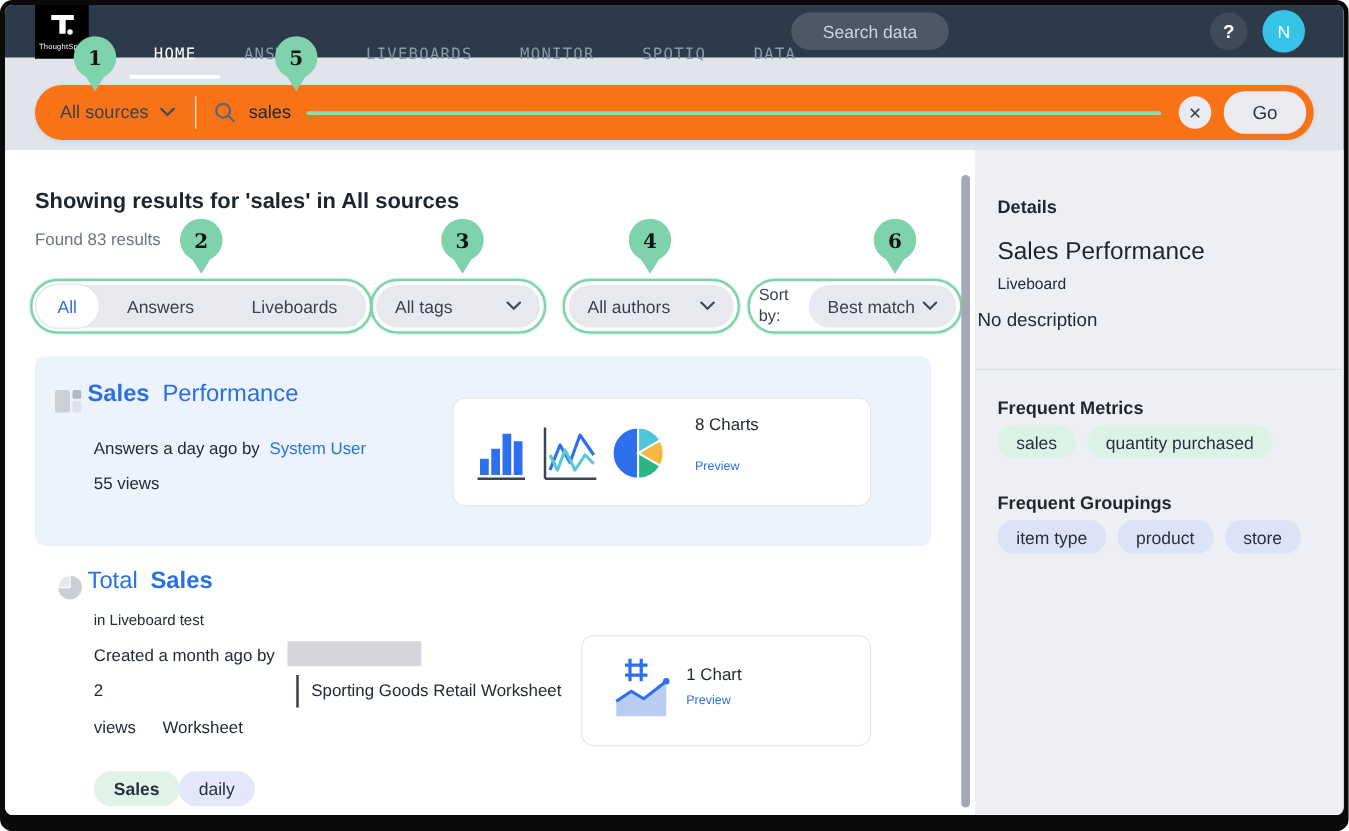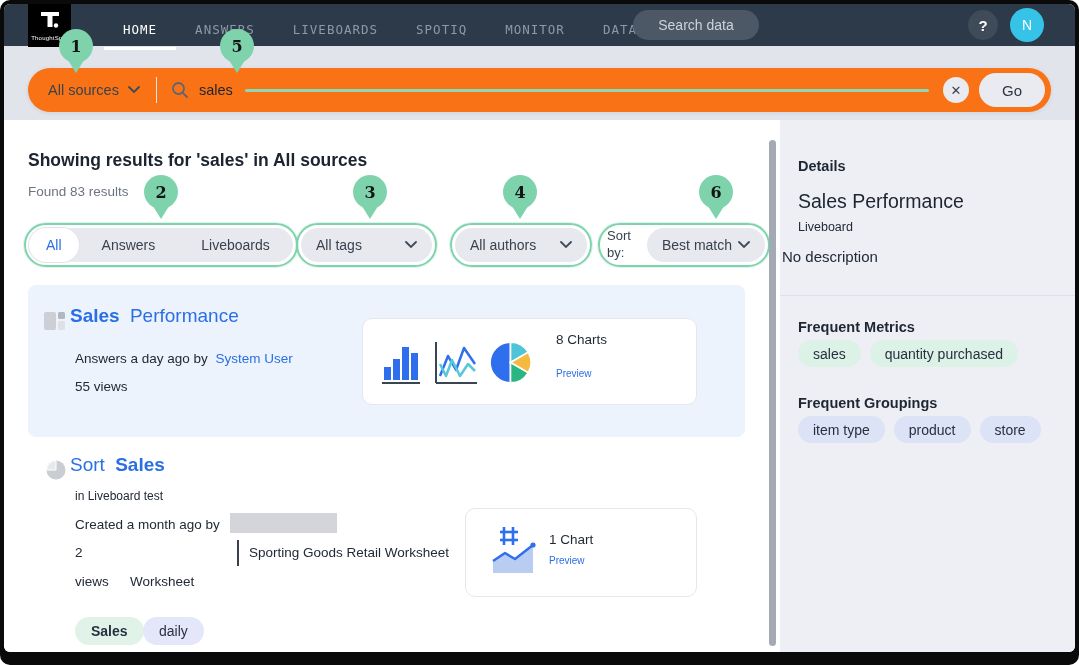--- a/index.html
+++ b/index.html
@@ -7,21 +7,21 @@
 
   .window { position: relative; width: 1079px; height: 665px; background: #0a0a0a; border-radius: 10px; overflow: hidden; }
   .inner  { position: absolute; left: 4px; top: 4px; width: 1071px; height: 648px; background: #e2e4ec; border-radius: 6px; overflow: hidden; }
   .abs { position: absolute; }
 
   
   .nav { position: absolute; left: 0; top: 0; width: 100%; height: 42px; background: #2d3a49; }
   .logo { position: absolute; left: 24px; top: 0; width: 43px; height: 43px; background: #000;
           display: flex; flex-direction: column; align-items: center; justify-content: center; gap: 2px; }
   .logo .brand-txt { color: #fff; font-size: 6px; letter-spacing: .2px; }
-  .nav-items { position: absolute; left: 100px; top: 4px; height: 42px; display: flex; }
+  .nav-items { position: absolute; left: 100px; top: 17px; height: 42px; display: flex; }
   .nav-item { height: 42px; display: flex; align-items: center; padding: 0 19px;
               font-family: "DejaVu Sans Mono", monospace; font-size: 12.5px; letter-spacing: 1px;
               color: #8d99a6; cursor: pointer; }
   .nav-item.active { color: #fff; border-bottom: 3px solid #fff; padding-top: 3px; }
   .nav-search { position: absolute; left: 629px; top: 6px; width: 126px; height: 30px; background: #4c5865;
                 border-radius: 15px; color: #ccd3da; font-size: 14px; display: flex; align-items: center; justify-content: center; }
   .nav-help { position: absolute; left: 964px; top: 6px; width: 30px; height: 30px; border-radius: 50%;
               background: #3f4b59; color: #fff; font-size: 15px; font-weight: bold; display: flex; align-items: center; justify-content: center; }
   .avatar { position: absolute; left: 1006px; top: 4px; width: 34px; height: 34px; border-radius: 50%;
             background: #35c4e7; color: #fff; font-size: 14px; display: flex; align-items: center; justify-content: center; }
@@ -112,22 +112,22 @@
           <rect x="3" y="1" width="18" height="4" fill="#fff"></rect>
           <rect x="9.5" y="5" width="5" height="11" fill="#fff"></rect>
           <circle cx="18" cy="14.5" r="2.2" fill="#fff"></circle>
         </svg>
         <span class="brand-txt">ThoughtSpot</span>
       </div>
       <div class="nav-items">
         <div class="nav-item active">HOME</div>
         <div class="nav-item">ANSWERS</div>
         <div class="nav-item">LIVEBOARDS</div>
+        <div class="nav-item">MONITOR</div>
         <div class="nav-item">SPOTIQ</div>
-        <div class="nav-item">MONITOR</div>
         <div class="nav-item">DATA</div>
       </div>
       <div class="nav-search">Search data</div>
       <div class="nav-help">?</div>
       <div class="avatar">N</div>
     </div>
 
     <div class="search-bar">
       <div class="src-sel">
         <span>All sources</span>
@@ -223,21 +223,21 @@
         <div class="pv-link" style="left:193px;top:49px;">Preview</div>
       </div>
     </div>
 
     <div class="card2">
       <svg class="abs" style="left:18px;top:10px;" width="20" height="20" viewBox="0 0 20 20">
         <circle cx="10" cy="10" r="9.5" fill="#c9cdd4"></circle>
         <path d="M10 10 L10 0.5 A9.5 9.5 0 0 0 0.5 10 Z" fill="#e6e8ec" stroke="#fff" stroke-width="1"></path>
       </svg>
       <div class="rtitle abs" style="left:42px;top:4px;">
-        <span>Sort</span>
+        <span>Total</span>
         <span class="b" style="margin-left:5px;">Sales</span>
       </div>
       <div class="abs" style="left:47px;top:39px;font-size:12px;color:#222a37;">in Liveboard test</div>
       <div class="meta abs" style="left:47px;top:67px;">Created a month ago by</div>
       <div class="redacted" style="left:202px;top:63px;"></div>
       <div class="meta abs" style="left:47px;top:95px;">2</div>
       <div class="vbar" style="left:209px;top:90px;"></div>
       <div class="meta abs" style="left:221px;top:95px;">Sporting Goods Retail Worksheet</div>
       <div class="meta abs" style="left:47px;top:124px;">views</div>
       <div class="meta abs" style="left:102px;top:124px;">Worksheet</div>

